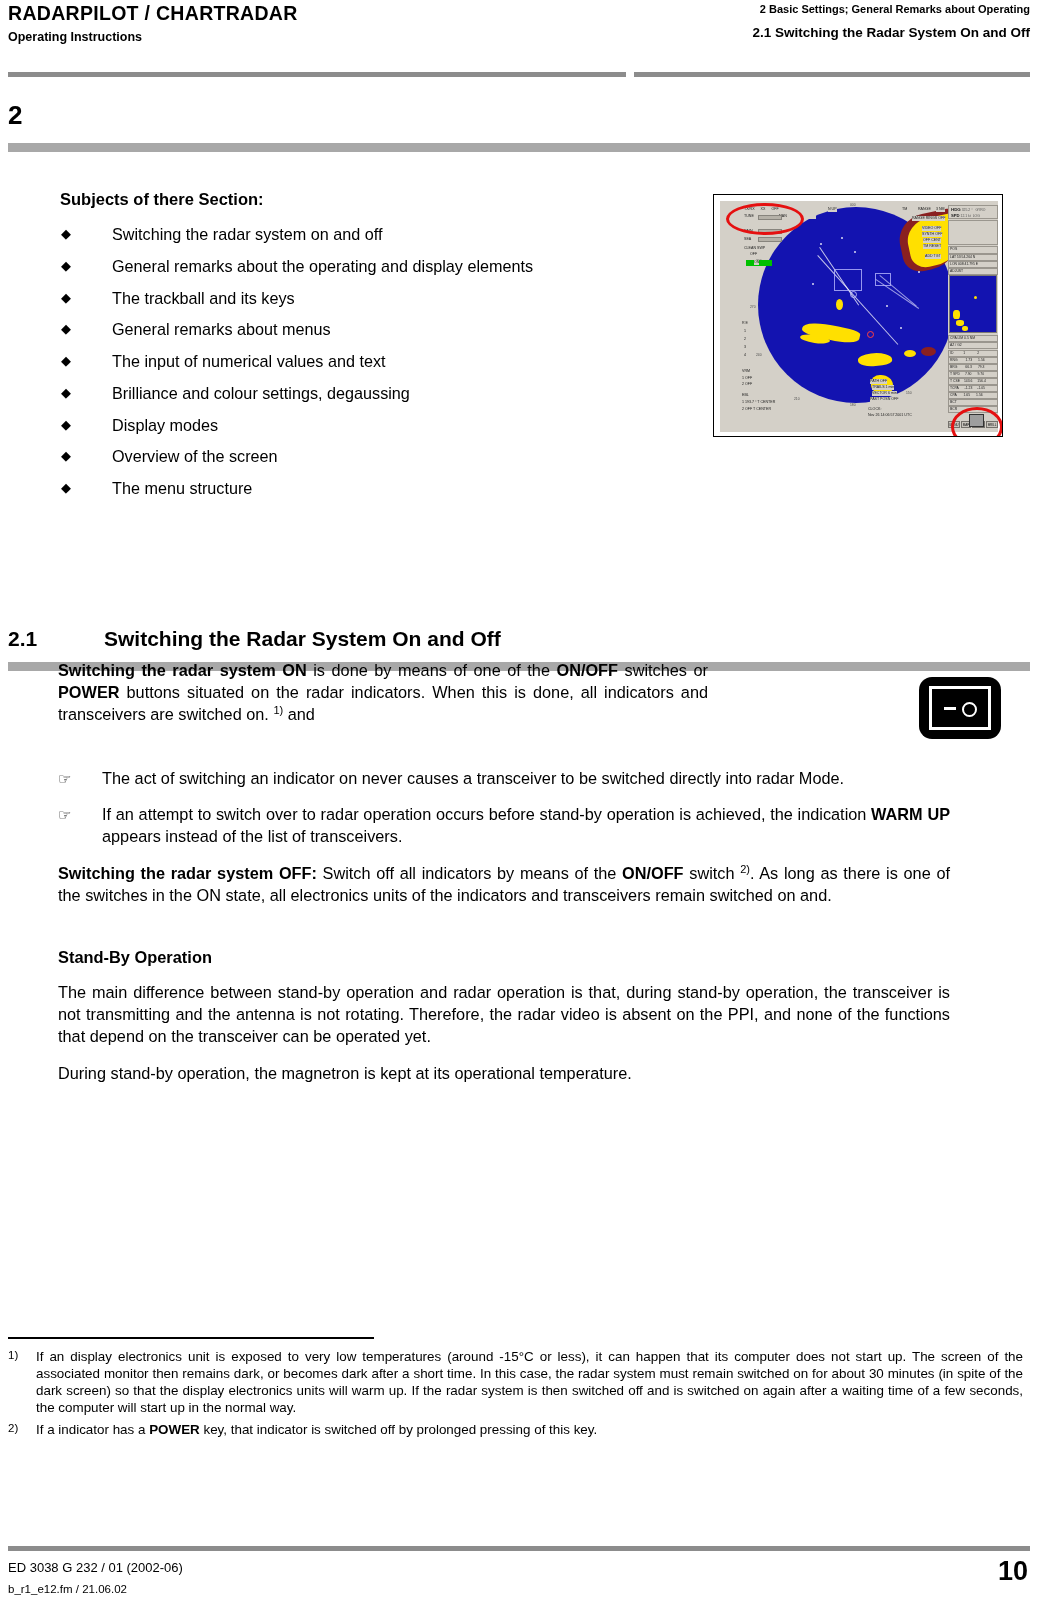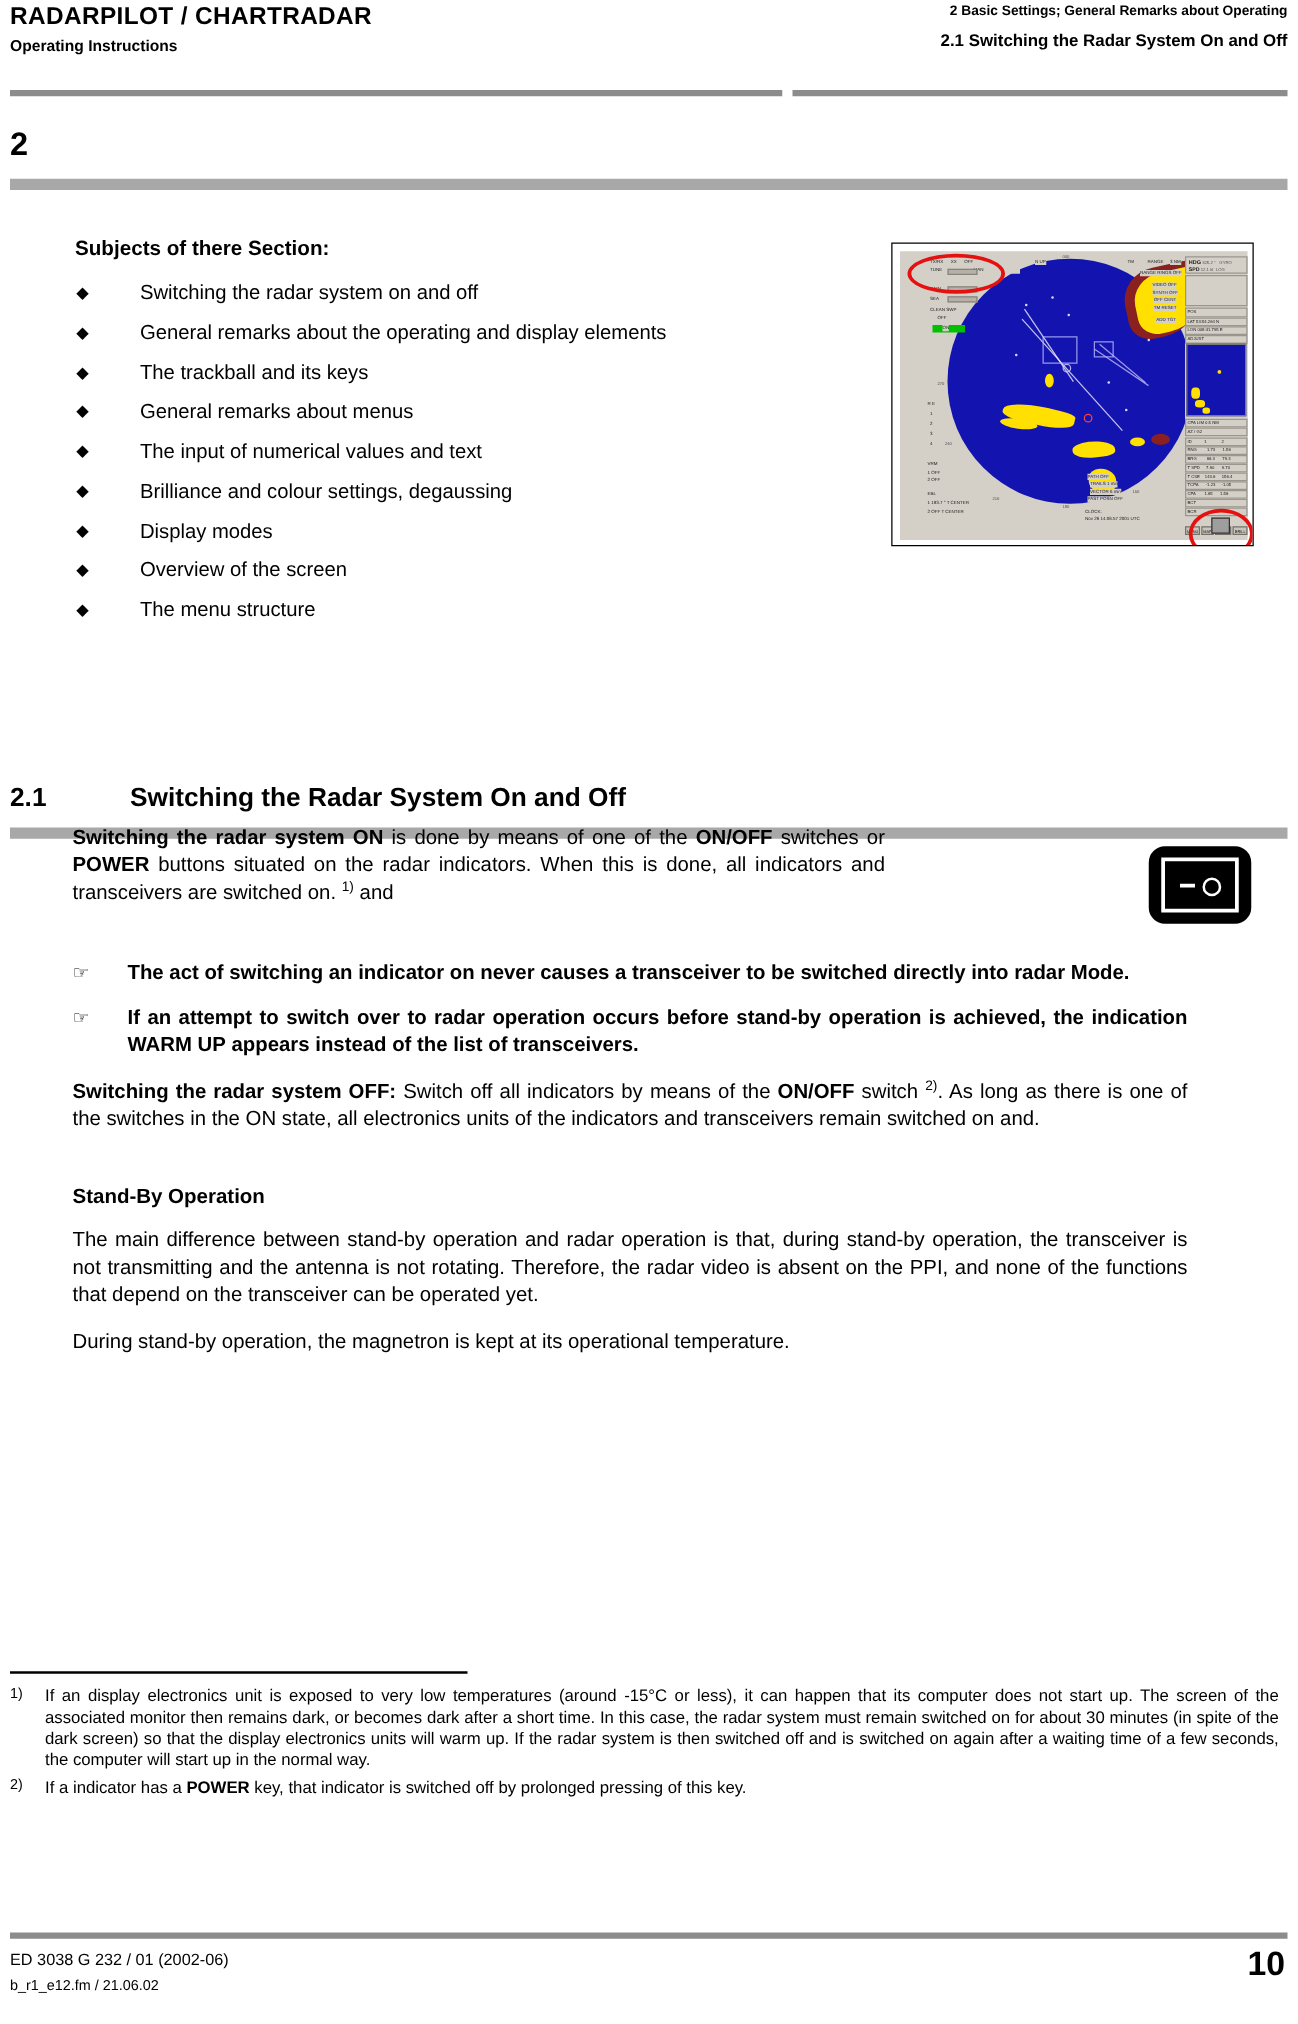--- a/index.html
+++ b/index.html
@@ -249,21 +249,20 @@
   }
   .note-mark {
     flex: 0 0 44px;
     font-size: 15px;
     line-height: 1.45;
   }
   .note-text {
     flex: 1 1 auto;
     font-size: 16.3px; line-height: 1.33;
     text-align: justify;
-    font-weight: bold;
   }
   .sub-head {
     font-size: 16.4px; font-weight: bold;
     margin: 0 0 15px 0;
   }
   a.xref { color: #3b34cc; text-decoration: none; }
   sup.fn { font-size: 11px; vertical-align: super; }
 
   
   .switch-icon {

